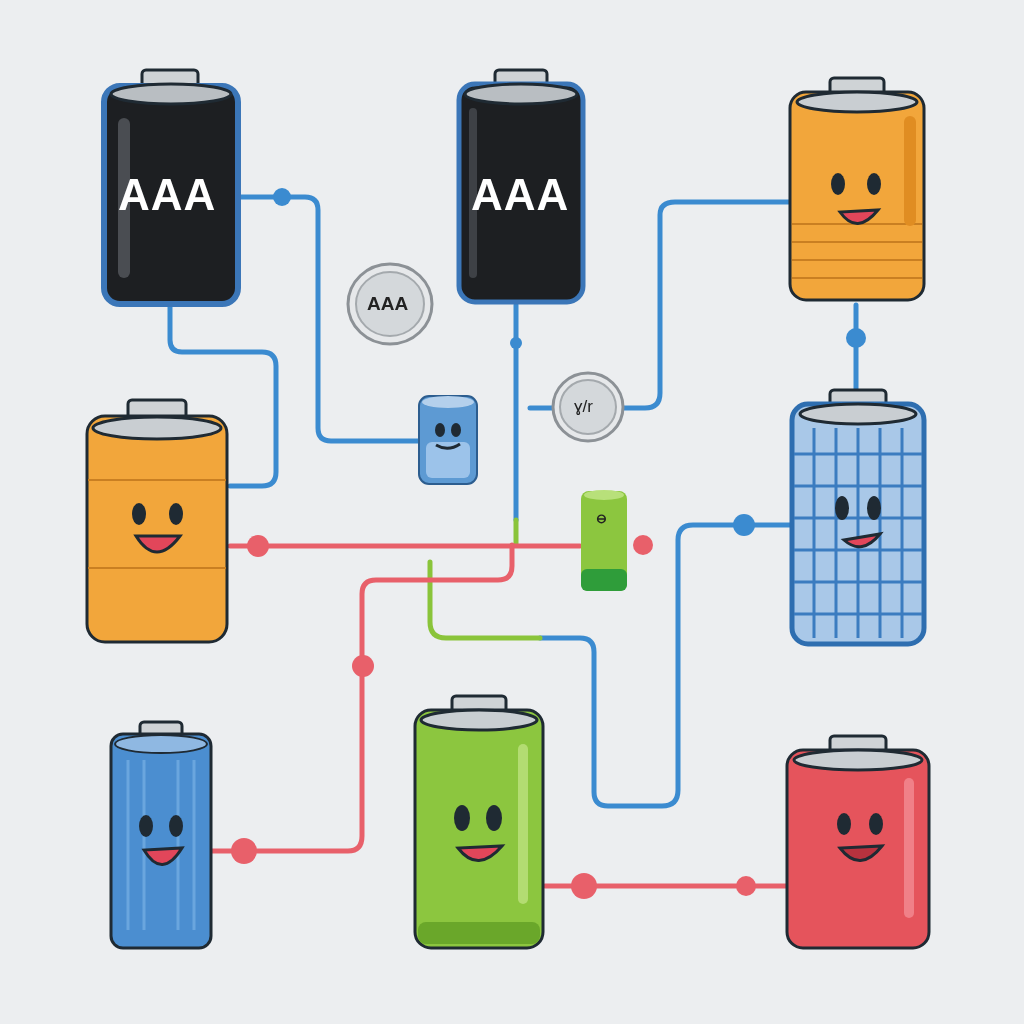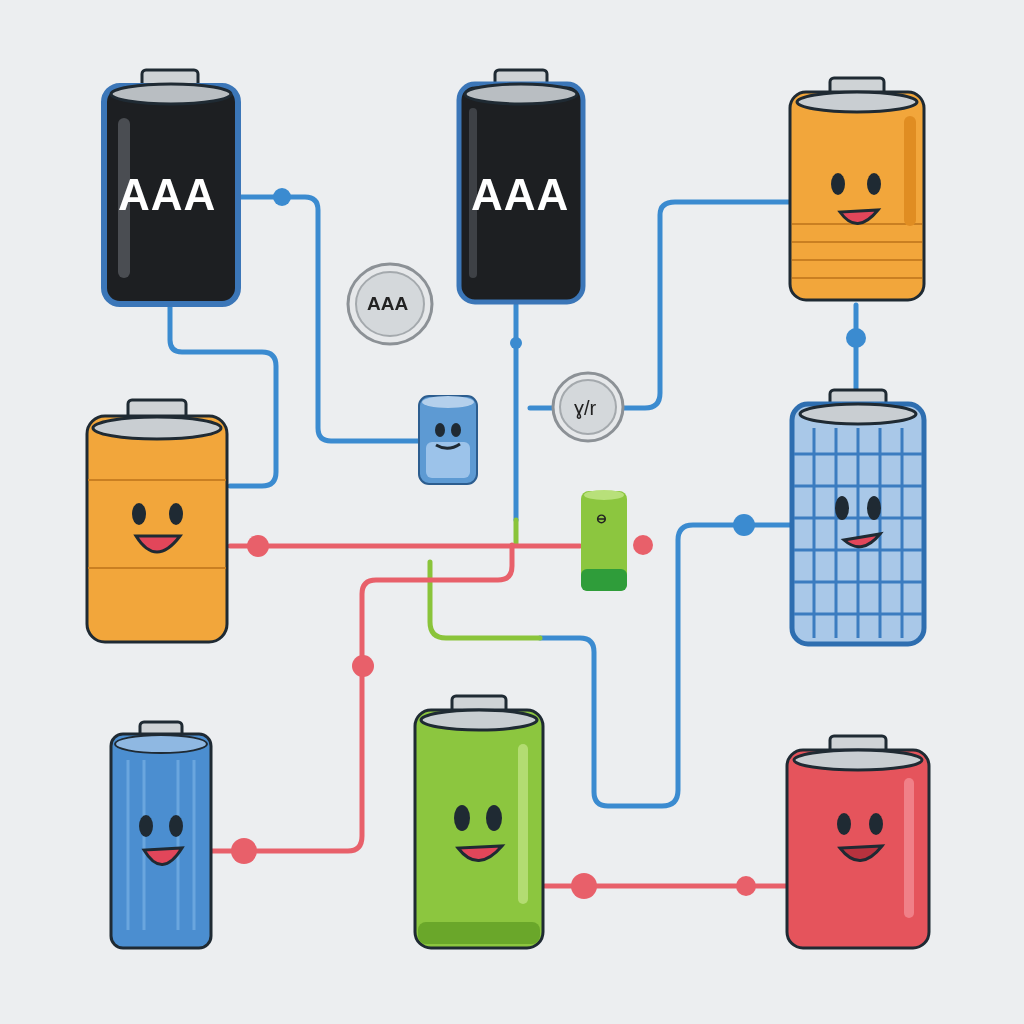--- a/index.html
+++ b/index.html
@@ -166,14 +166,14 @@
     <ellipse cx="45" cy="42" rx="34" ry="32" fill="#d4d8db" stroke="#a4a9ad" stroke-width="2"></ellipse>
   </svg>
   <span class="coin-text" style="left:22px;top:31px;font-size:19px;">AAA</span>
 </div>
 
 <div class="abs" style="left:550px;top:370px;width:76px;height:74px;">
   <svg width="76" height="74" viewBox="0 0 76 74">
     <ellipse cx="38" cy="37" rx="35" ry="34" fill="#e6e8ea" stroke="#8c9196" stroke-width="3"></ellipse>
     <ellipse cx="38" cy="37" rx="28" ry="27" fill="#d4d8db" stroke="#a4a9ad" stroke-width="2"></ellipse>
   </svg>
-  <span class="coin-text" style="left:24px;top:27px;font-size:20px;font-weight:normal;">ɣ/r</span>
+  <span class="coin-text" style="left:24px;top:27px;font-size:17px;font-weight:normal;">ɣ/r</span>
 </div>
 
 </body></html>

